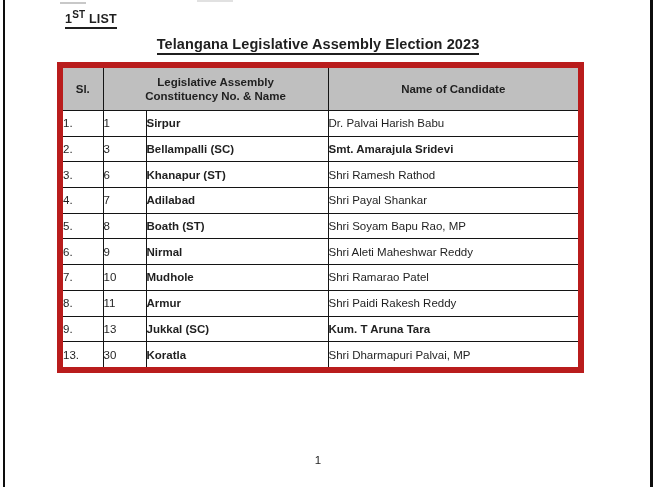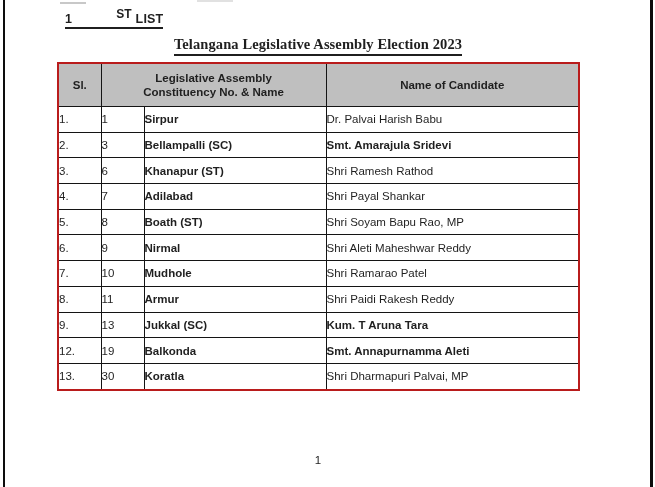--- a/index.html
+++ b/index.html
@@ -38,40 +38,38 @@
     position: absolute;
     left: 65px;
     top: 12px;
     font-size: 12.5px;
     font-weight: bold;
     border-bottom: 2px solid #1f1f1f;
     padding-bottom: 1px;
     letter-spacing: 0.2px;
   }
   .list-label sup {
-    font-size: 12px;
+    font-size: 10px;
     vertical-align: super;
     line-height: 0;
-    margin-left: 44px;
   }
   .doc-title-wrap {
     position: absolute;
     left: 57px;
     width: 522px;
     top: 35px;
     text-align: center;
   }
   .doc-title {
     display: inline-block;
     font-size: 14.5px;
     font-weight: bold;
     border-bottom: 2px solid #1f1f1f;
     padding-bottom: 1px;
     letter-spacing: 0.1px;
-    font-family: Liberation Serif, serif;
   }
 
   
   table.candidates {
     position: absolute;
     left: 57px;
     top: 62px;
     border-collapse: collapse;
     table-layout: fixed;
     width: 523px;
@@ -83,21 +81,21 @@
   table.candidates col.c-name { width: 182px; }
   table.candidates col.c-cand { width: 253px; }
 
   table.candidates th,
   table.candidates td {
     border: 1.5px solid #141414;
     padding: 0;
     overflow: hidden;
     white-space: nowrap;
   }
-  table.candidates { border: 2px solid #b91c1c; }
+  table.candidates { border: 6px solid #b91c1c; }
 
   table.candidates thead th {
     background: #bfbfbf;
     font-weight: bold;
     text-align: center;
     vertical-align: middle;
     height: 42px;
     font-size: 11.5px;
     line-height: 14px;
   }
@@ -212,26 +210,20 @@
 
   <tr>
     <td class="cell-sl">9.</td>
     <td class="cell-no">13</td>
     <td class="cell-name">Jukkal (SC)</td>
     <td class="cell-cand bold">Kum. T Aruna Tara</td>
   </tr>
 
 
 
-  <tr>
-    <td class="cell-sl">12.</td>
-    <td class="cell-no">19</td>
-    <td class="cell-name">Balkonda</td>
-    <td class="cell-cand bold">Smt. Annapurnamma Aleti</td>
-  </tr>
 
   <tr>
     <td class="cell-sl">13.</td>
     <td class="cell-no">30</td>
     <td class="cell-name">Koratla</td>
     <td class="cell-cand">Shri Dharmapuri Palvai, MP</td>
   </tr>
 </tbody>
 </table>
 

